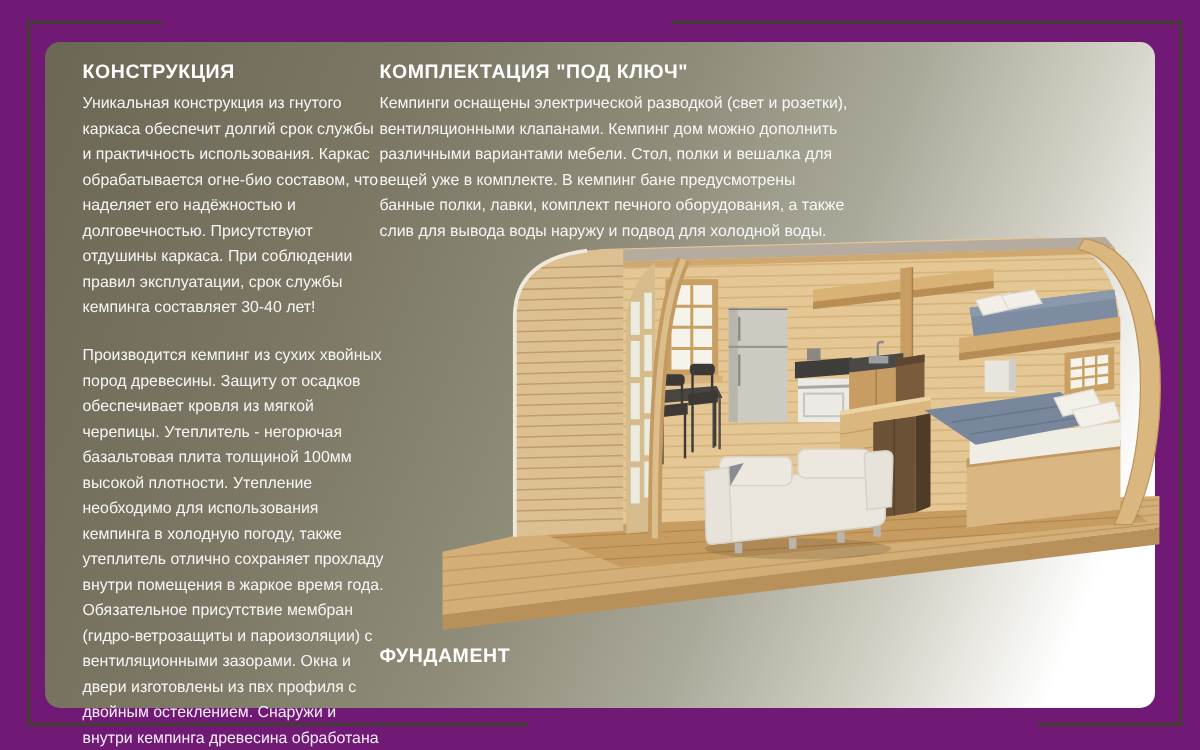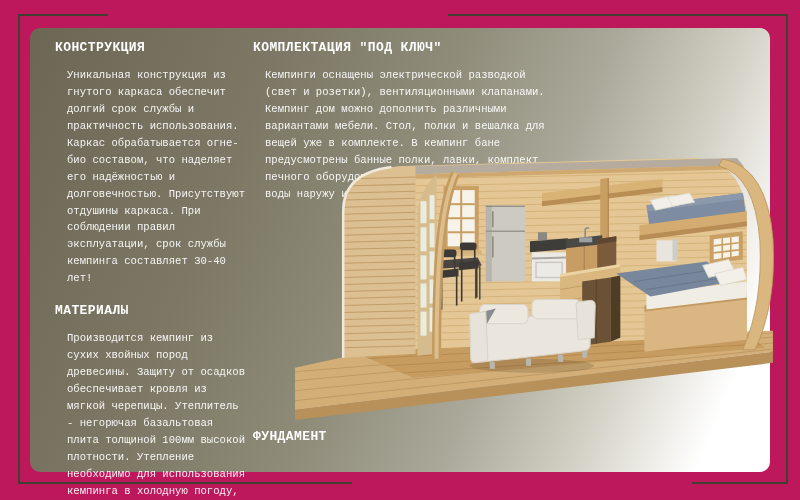--- a/index.html
+++ b/index.html
@@ -1,35 +1,35 @@
 <!DOCTYPE html>
 <html><head>
 <meta charset="utf-8">
 <style>
   html,body{margin:0;padding:0;background:#ffffff;}
   .page{
     position:relative;width:800px;height:500px;overflow:hidden;
-    background:#be185d;font-family:Liberation Mono, monospace;
+    background:#701a75;font-family:Liberation Sans, sans-serif;
   }
   
   .frame-seg{position:absolute;background:#413f2f;}
   
   .card{
     position:absolute;left:30px;top:28px;width:740px;height:444px;
     border-radius:10px;
     background:linear-gradient(112deg,#6b6754 0%,#7c7865 28%,#8f8c7a 48%,#aaa899 64%,#d2d0c4 78%,#ffffff 92%);
   }
   .col{position:absolute;color:#f5f4ef;}
   .sec-title{
     font-size:13px;font-weight:bold;color:#ffffff;letter-spacing:.4px;
     margin:0 0 6px 0;
   }
   .sec-body{
     font-size:10.6px;line-height:1.6;color:rgba(255,255,255,.93);
-    margin:12px;
+    margin:0;
   }
   .col-left{left:55px;top:40px;width:203px;}
   .col-left .block + .block{margin-top:16px;}
   .col-right{left:253px;top:40px;width:312px;}
   .col-found{left:253px;top:429px;width:520px;}
   .house{position:absolute;left:293px;top:152px;width:492px;height:268px;}
 </style>
 </head>
 <body>
 
@@ -43,21 +43,20 @@
   <div class="frame-seg" style="left:786px;top:14px;width:2px;height:470px;"></div>
 
   <div class="card"></div>
 
   <div class="col col-left">
     <div class="block">
       <h3 class="sec-title">КОНСТРУКЦИЯ</h3>
       <p class="sec-body">Уникальная конструкция из гнутого каркаса обеспечит долгий срок службы и практичность использования. Каркас обрабатывается огне-био составом, что наделяет его надёжностью и долговечностью. Присутствуют отдушины каркаса. При соблюдении правил эксплуатации, срок службы кемпинга составляет 30-40 лет!</p>
     </div>
     <div class="block">
-      <h3 class="sec-title">МАТЕРИАЛЫ</h3>
       <p class="sec-body">Производится кемпинг из сухих хвойных пород древесины. Защиту от осадков обеспечивает кровля из мягкой черепицы.  Утеплитель - негорючая базальтовая плита толщиной 100мм высокой плотности. Утепление необходимо для использования кемпинга в холодную погоду, также утеплитель отлично сохраняет прохладу внутри помещения в жаркое время года. Обязательное присутствие мембран (гидро-ветрозащиты и пароизоляции) с вентиляционными зазорами. Окна и двери изготовлены из пвх профиля с двойным остеклением. Снаружи и внутри кемпинга древесина обработана экологичными  защитными материалами.</p>
     </div>
   </div>
 
   <div class="col col-right">
     <h3 class="sec-title">КОМПЛЕКТАЦИЯ "ПОД КЛЮЧ"</h3>
     <p class="sec-body">Кемпинги оснащены электрической разводкой (свет и розетки), вентиляционными клапанами. Кемпинг дом можно дополнить различными вариантами мебели. Стол, полки и вешалка для вещей уже в комплекте. В кемпинг бане предусмотрены банные полки, лавки, комплект печного оборудования, а также слив для вывода воды наружу и подвод для холодной воды.</p>
   </div>
 
   <div class="col col-found">

